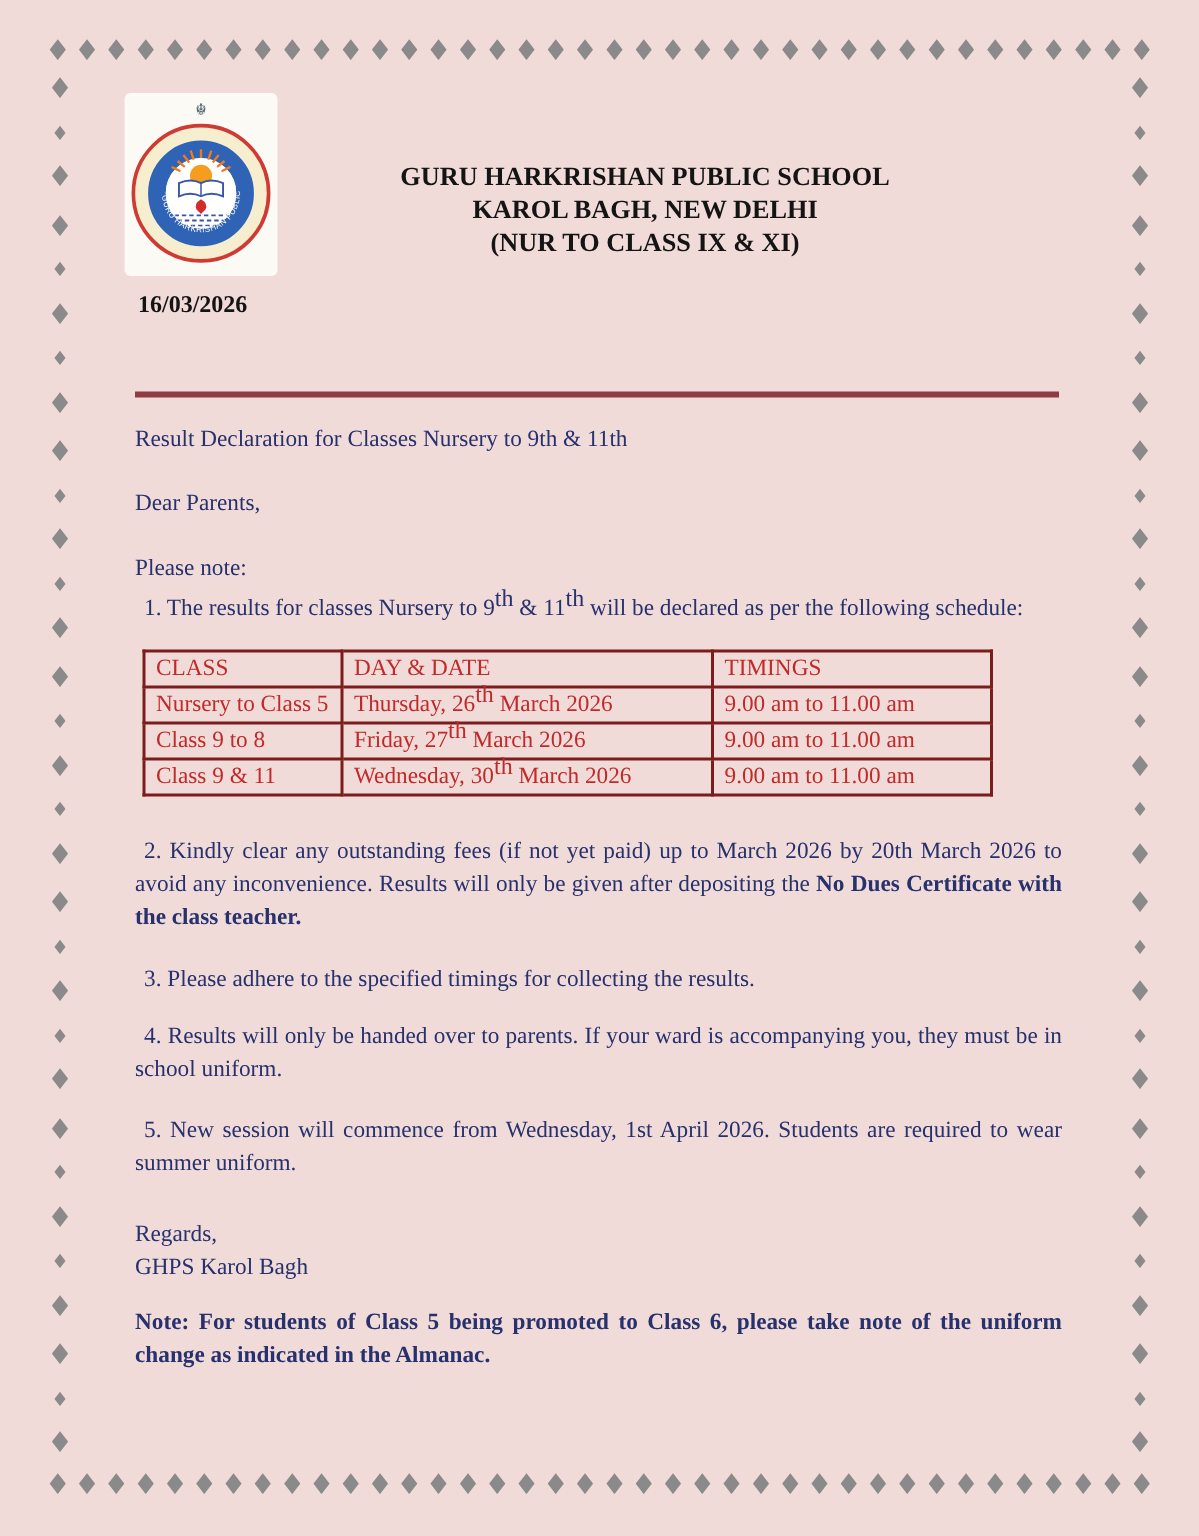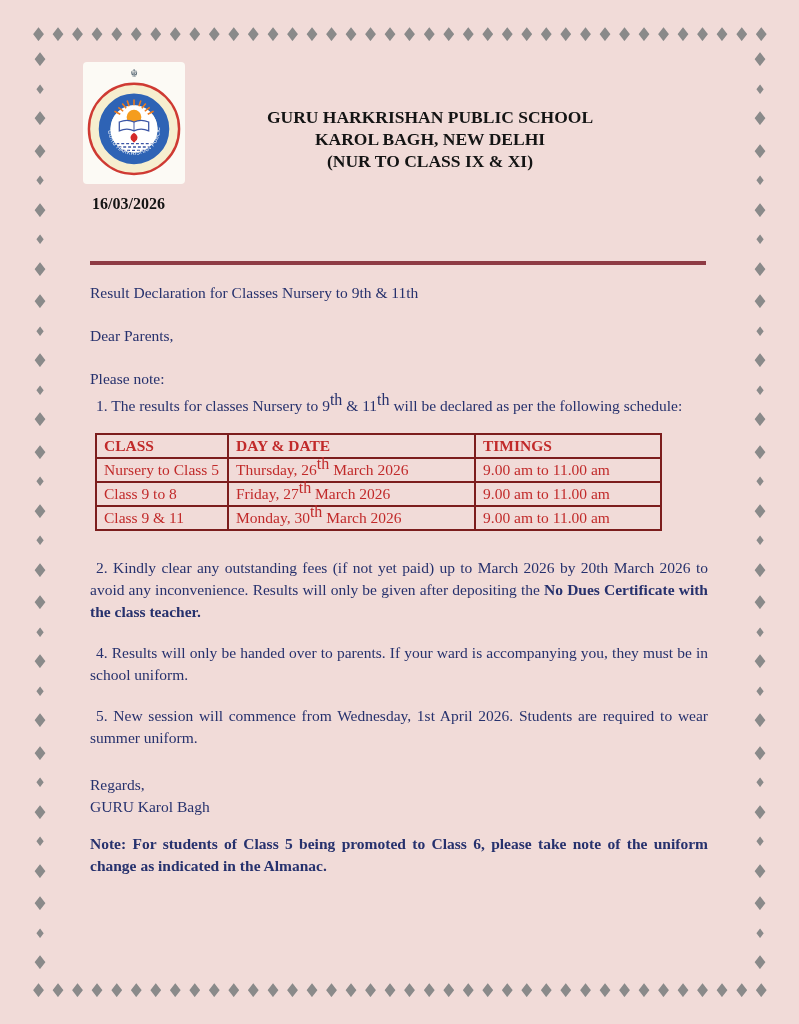--- a/index.html
+++ b/index.html
@@ -50,21 +50,21 @@
   .closing{margin-bottom:21px !important;}
   .regards{margin-bottom:15px !important;}
   .footer-note{font-weight:bold;text-align:justify;}
   sup{font-size:16px;line-height:0;}
 
   
   table.results{border-collapse:collapse;margin:0 0 26px 5px;
                 color:#c12a2a;font-size:15.5px;}
   table.results th,table.results td{border:2px solid #7c1d1d;padding:0 7px;
                 height:21px;text-align:left;font-size:15.5px;vertical-align:middle;}
-  table.results th{font-weight:bold;margin-left:16px;}
+  table.results th{font-weight:normal;margin-left:16px;}
   .col-class{width:132px;}
   .col-date{width:247px;}
   .col-time{width:186px;}
 </style>
 </head>
 <body>
 
 <div class="page">
 
   <div class="b-row b-top" id="btop">
@@ -285,27 +285,28 @@
             <td><span>Thursday, 26</span><sup>th</sup><span> March 2026</span></td>
             <td><span>9.00 am to 11.00 am</span></td>
           </tr>
           <tr>
             <td><span>Class 9 to 8</span></td>
             <td><span>Friday, 27</span><sup>th</sup><span> March 2026</span></td>
             <td><span>9.00 am to 11.00 am</span></td>
           </tr>
           <tr>
             <td><span>Class 9 &amp; 11</span></td>
-            <td><span>Monday, 30</span><sup>th</sup><span> March 2026</span></td>
+            <td><span>Wednesday, 30</span><sup>th</sup><span> March 2026</span></td>
             <td><span>9.00 am to 11.00 am</span></td>
           </tr>
         </tbody>
     </table>
 
     <p class="para p2"><span>2. Kindly clear any outstanding fees (if not yet paid) up to March 2026 by 20th March 2026 to avoid any inconvenience. Results will only be given after depositing the </span><span style="font-weight: bold;">No Dues Certificate with the class teacher.</span></p>
+    <p class="para p3"><span>3. Please adhere to the specified timings for collecting the results.</span></p>
     <p class="para p4"><span>4. Results will only be handed over to parents. If your ward is accompanying you, they must be in school uniform.</span></p>
     <p class="para p5"><span>5. New session will commence from Wednesday, 1st April 2026. Students are required to wear summer uniform.</span></p>
     <p>Regards,</p>
-    <p class="regards">GURU Karol Bagh</p>
+    <p class="regards">GHPS Karol Bagh</p>
     <p class="footer-note">Note: For students of Class 5 being promoted to Class 6, please take note of the uniform change as indicated in the Almanac.</p>
   </div>
 
 </div>
 
 </body></html>

